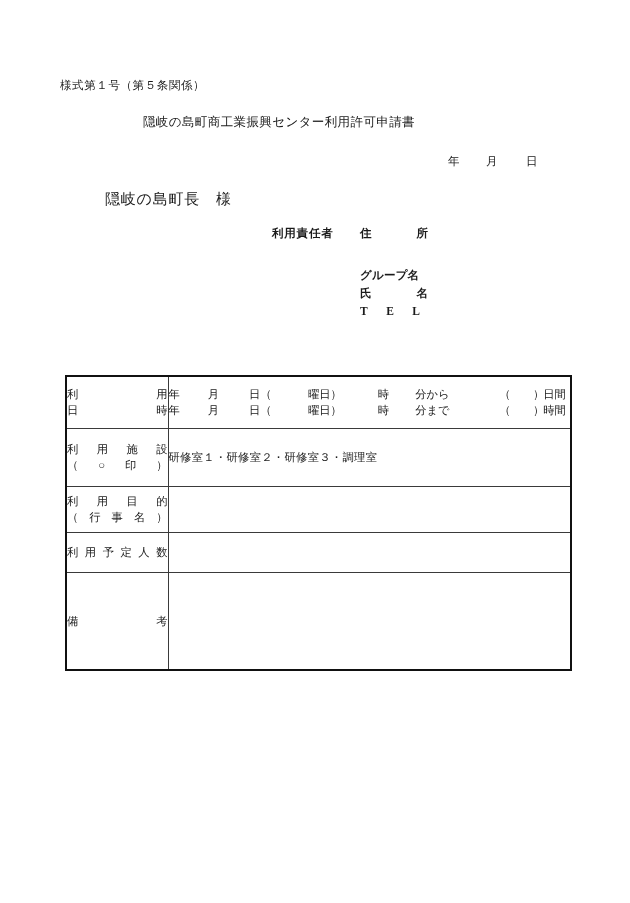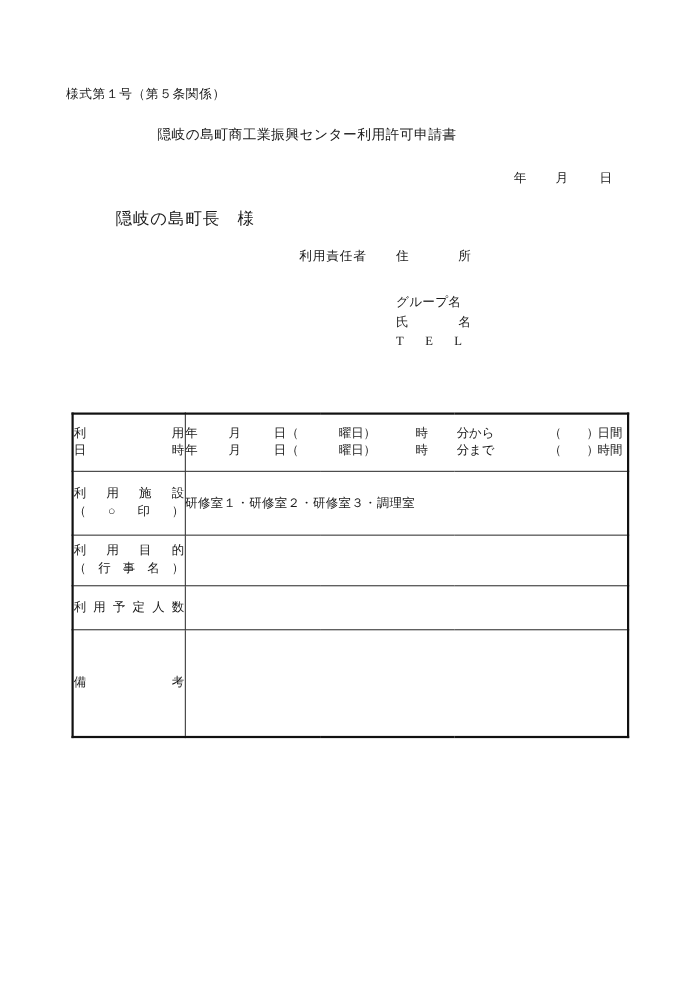--- a/index.html
+++ b/index.html
@@ -38,21 +38,21 @@
     width: 502px;
     text-align: center;
     font-size: 12.5px;
     letter-spacing: 0.4px;
     padding-left: 56px;
     box-sizing: border-box;
     white-space: nowrap;
   }
   .date-line {
     position: absolute;
-    left: 467px;
+    left: 448px;
     top: 154px;
     font-size: 11.5px;
     white-space: nowrap;
   }
   .date-line span { display: inline-block; }
   .date-y { width: 38px; }
   .date-m { width: 40px; }
 
   .addressee {
     position: absolute;
@@ -68,20 +68,21 @@
   .applicant {
     position: absolute;
     left: 272px;
     top: 224px;
     font-size: 11.5px;
     line-height: 18px;
   }
   .applicant-row {
     display: flex;
     white-space: nowrap;
+    font-weight: bold;
   }
   .applicant-title {
     width: 88px;
     letter-spacing: 0.8px;
   }
   .applicant-title.blank { visibility: hidden; }
   .applicant-label {
     width: 68px;
     display: flex;
     justify-content: space-between;

